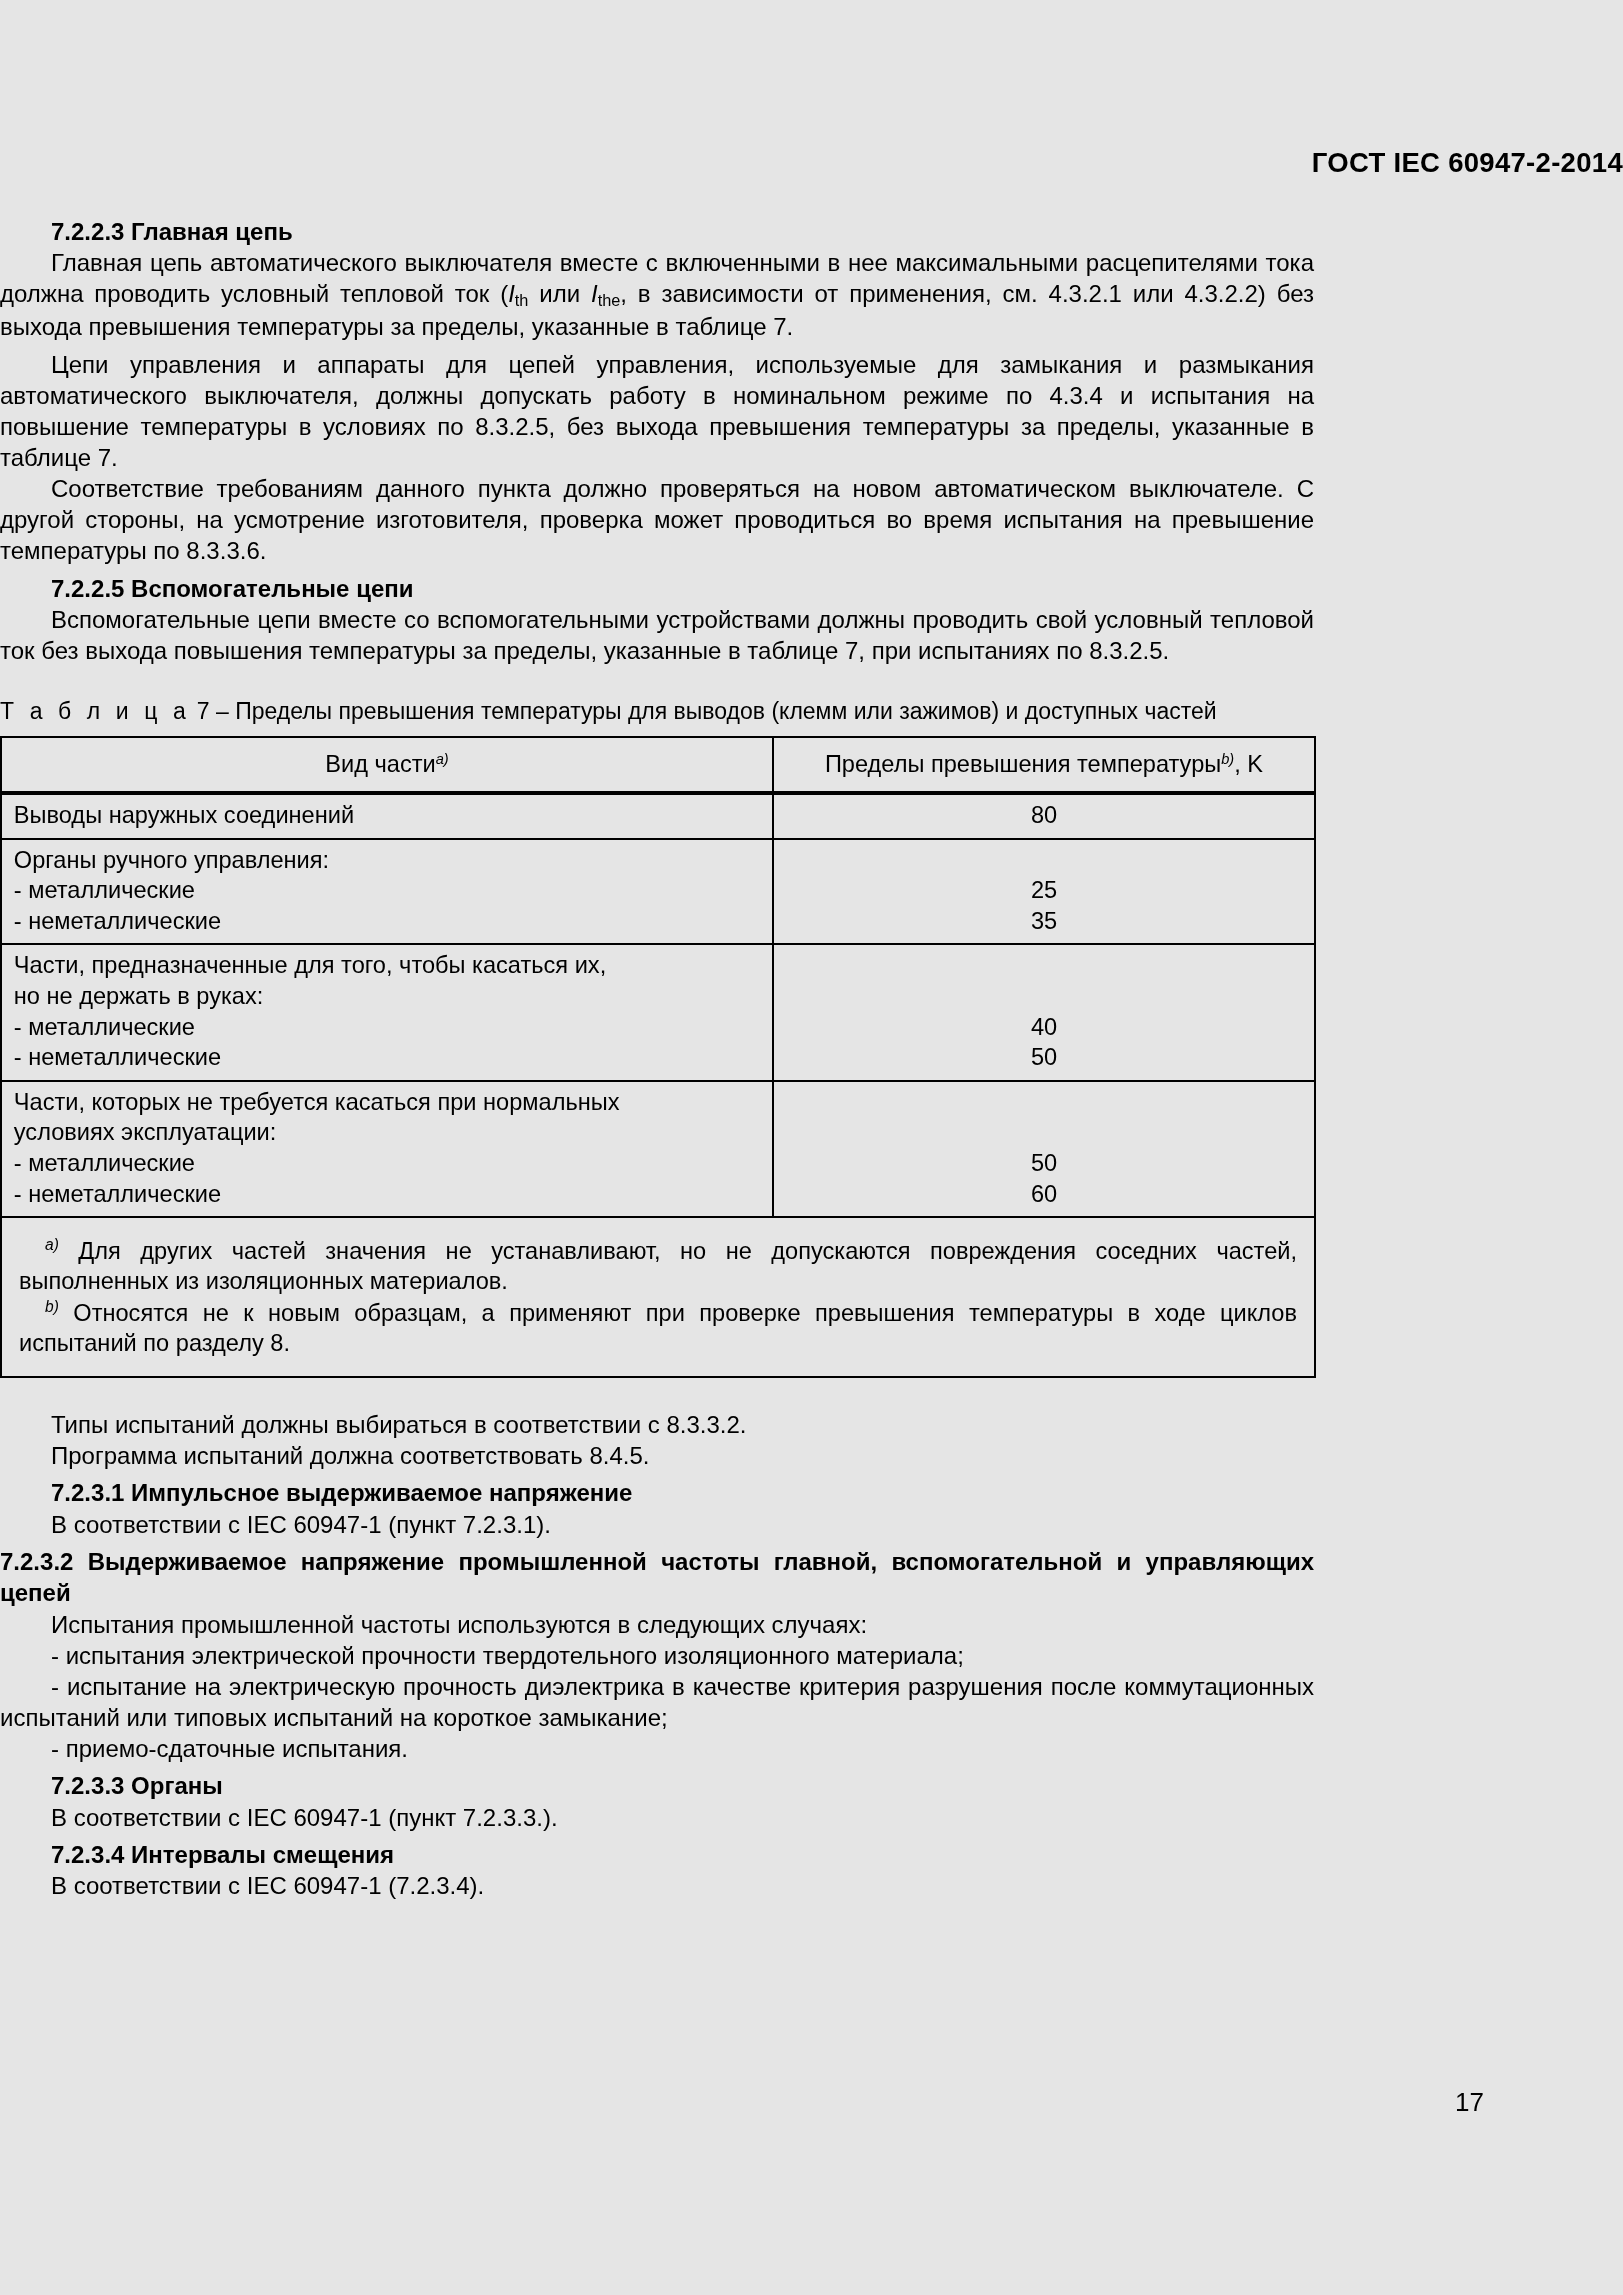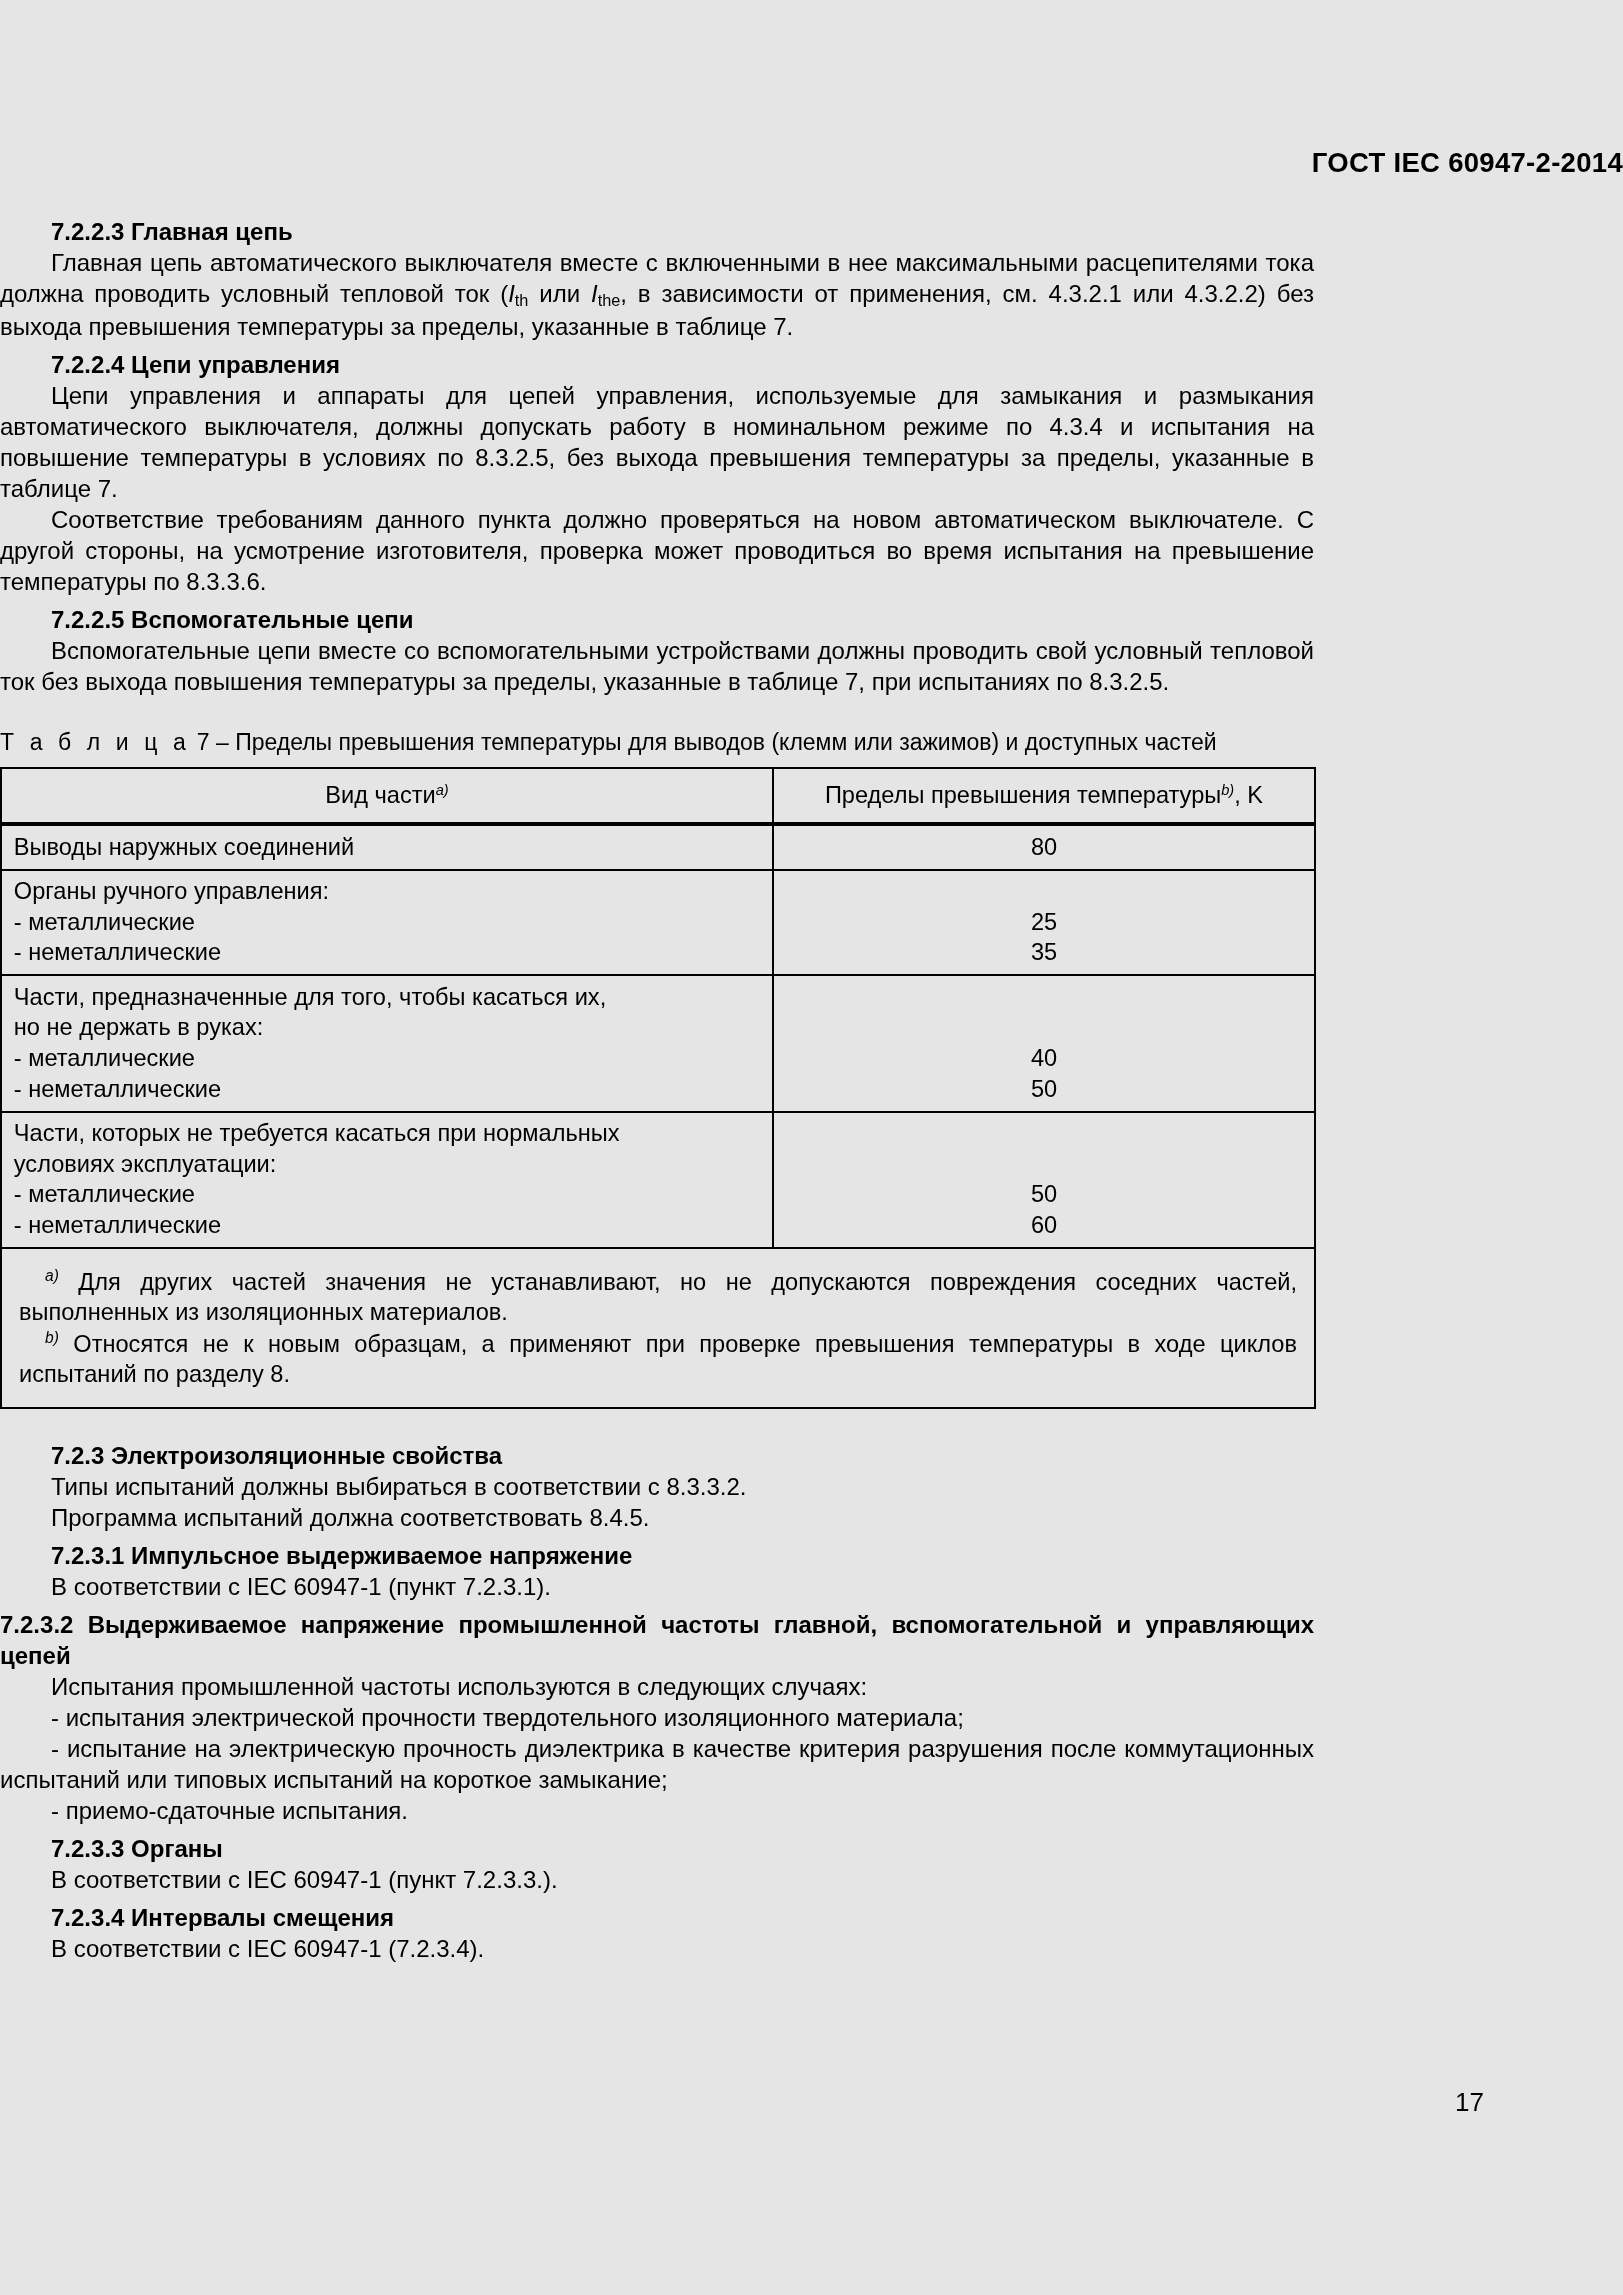--- a/index.html
+++ b/index.html
@@ -140,21 +140,20 @@
 
   <div class="doc-header">ГОСТ IEC 60947-2-2014</div>
 
   <div class="body-block">
 
     <h3 class="sec">7.2.2.3 Главная цепь</h3>
     <p class="para"><span>Главная цепь автоматического выключателя вместе с включенными в нее максимальными расцепителями тока должна проводить условный тепловой ток (</span><i class="sym">I</i><sub class="sb">th</sub><span> или </span><i class="sym">I</i><sub class="sb">the</sub><span>, в зависимости от применения, см. 4.3.2.1 или 4.3.2.2) без выхода превышения температуры за пределы, указанные в таблице 7.</span></p>
 
     <div class="gap-s"></div>
 
-    <h3 class="sec">7.2.2.4 Цепи управления</h3>
     <p class="para">Цепи управления и аппараты для цепей управления, используемые для замыкания и размыкания автоматического выключателя, должны допускать работу в номинальном режиме по 4.3.4 и испытания на повышение температуры в условиях по 8.3.2.5, без выхода превышения температуры за пределы, указанные в таблице 7.</p>
     <p class="para">Соответствие требованиям данного пункта должно проверяться на новом автоматическом выключателе. С другой стороны, на усмотрение изготовителя, проверка может проводиться во время испытания на превышение температуры по 8.3.3.6.</p>
 
     <div class="gap-s"></div>
 
     <h3 class="sec">7.2.2.5 Вспомогательные цепи</h3>
     <p class="para">Вспомогательные цепи вместе со вспомогательными устройствами должны проводить свой условный тепловой ток без выхода повышения температуры за пределы, указанные в таблице 7, при испытаниях по 8.3.2.5.</p>
 
     <div class="gap-xl"></div>
 
@@ -226,21 +225,20 @@
           <td class="notes" colspan="2">
             <p><sup>a)</sup> <span>Для других частей значения не устанавливают, но не допускаются повреждения соседних частей, выполненных из изоляционных материалов.</span></p>
             <p><sup>b)</sup> <span>Относятся не к новым образцам, а применяют при проверке превышения температуры в ходе циклов испытаний по разделу 8.</span></p>
           </td>
         </tr>
       </tbody>
     </table>
 
     <div class="gap-xl"></div>
 
-    <h3 class="sec">7.2.3 Электроизоляционные свойства</h3>
     <p class="para flat">Типы испытаний должны выбираться в соответствии с 8.3.3.2.</p>
     <p class="para flat">Программа испытаний должна соответствовать 8.4.5.</p>
 
     <div class="gap-s"></div>
 
     <h3 class="sec">7.2.3.1 Импульсное выдерживаемое напряжение</h3>
     <p class="para flat">В соответствии с IEC 60947-1 (пункт 7.2.3.1).</p>
 
     <div class="gap-s"></div>
 

